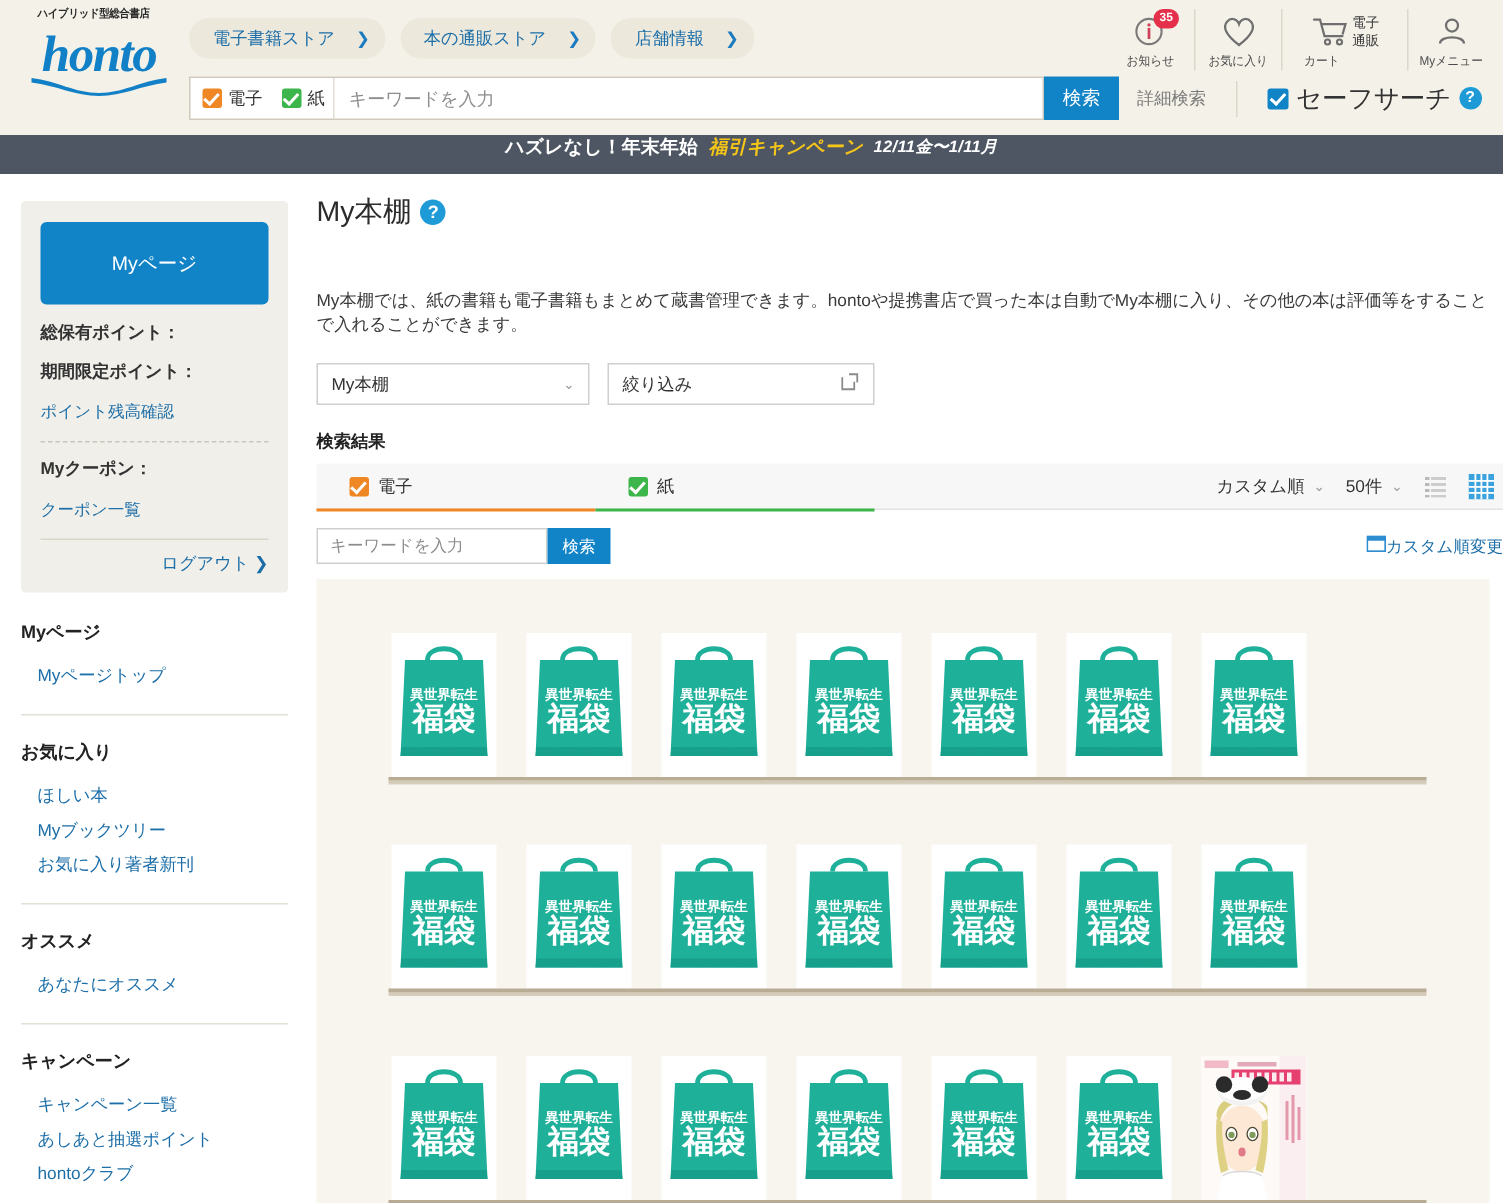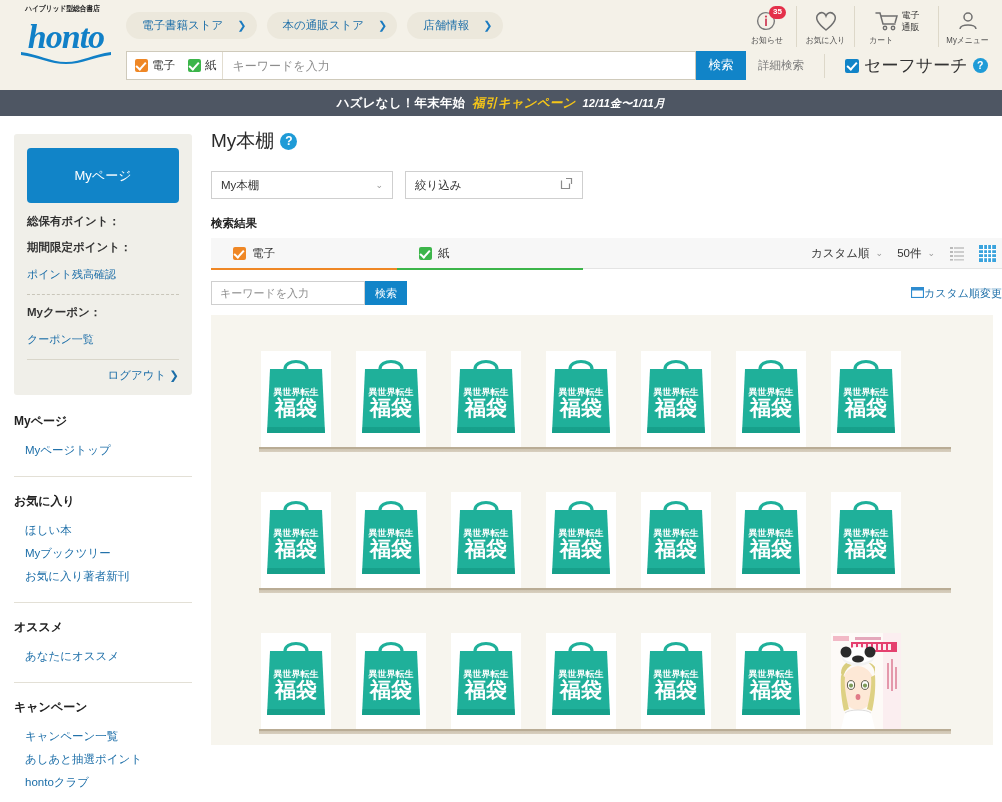--- a/index.html
+++ b/index.html
@@ -125,21 +125,21 @@
   .q-mark {
     width: 15px; height: 15px; border-radius: 50%;
     background: #1e9bd7; color: #fff; font-size: 10.5px;
     font-weight: 700; text-align: center; line-height: 15px;
     cursor: pointer;
   }
 
   
   .campaign {
     height: 26px; background: #4e5663;
-    display: flex; align-items: center; justify-content: center;
+    display: flex; align-items: flex-start; justify-content: center;
     gap: 7px; color: #fff; font-size: 12.5px; font-weight: 700;
     letter-spacing: 0.2px; cursor: pointer;
   }
   .campaign .hl { color: #f5c518; font-style: italic; font-weight: 700; }
   .campaign .dates { font-size: 11px; font-style: italic; font-weight: 700; }
 
   
   .page { display: flex; padding-top: 8px; }
   .sidebar { width: 205px; padding: 10px 0 0 14px; flex: none; }
   .content { flex: 1; padding-left: 6px; padding-right: 0; }
@@ -237,21 +237,21 @@
 
   
   .shelf-area {
     margin-top: 10px; background: #f7f5ee;
     width: 782px; height: 430px; overflow: hidden;
     padding-top: 14px;
   }
   .shelf-row { position: relative; height: 141px; }
   .shelf-items {
     display: flex; align-items: flex-end; height: 118px;
-    padding-left: 50px; gap: 25px;
+    padding-left: 50px; gap: 20px;
   }
   .book { width: 70px; height: 96px; position: relative; cursor: pointer; }
   .shelf-plank {
     position: absolute; left: 48px; width: 692px; bottom: 18px;
     height: 5px;
     background: linear-gradient(180deg,#b9ac95 0%, #b9ac95 40%, #cfc5b2 41%, #d8cfbf 100%);
   }
   .fukubukuro { width: 70px; height: 96px; background: #fff; position: relative; overflow: hidden; }
   .fb-svg { display:block; }
   .manga { width: 70px; height: 96px; background: #fff; position: relative; overflow: hidden; }
@@ -409,20 +409,21 @@
     </div>
   </div>
 
   <div class="content">
 
     <div class="page-title">
       <span>My本棚</span>
       <span class="title-q">?</span>
     </div>
 
+    <div class="desc">My本棚では、紙の書籍も電子書籍もまとめて蔵書管理できます。hontoや提携書店で買った本は自動でMy本棚に入り、その他の本は評価等をすることで入れることができます。</div>
 
     <div class="filter-row">
       <div class="sel-box">
         <span>My本棚</span>
         <span class="caret">⌄</span>
       </div>
       <div class="sel-box wide">
         <span>絞り込み</span>
         <span class="ext-icon">
           <svg width="13" height="13" viewBox="0 0 13 13">

